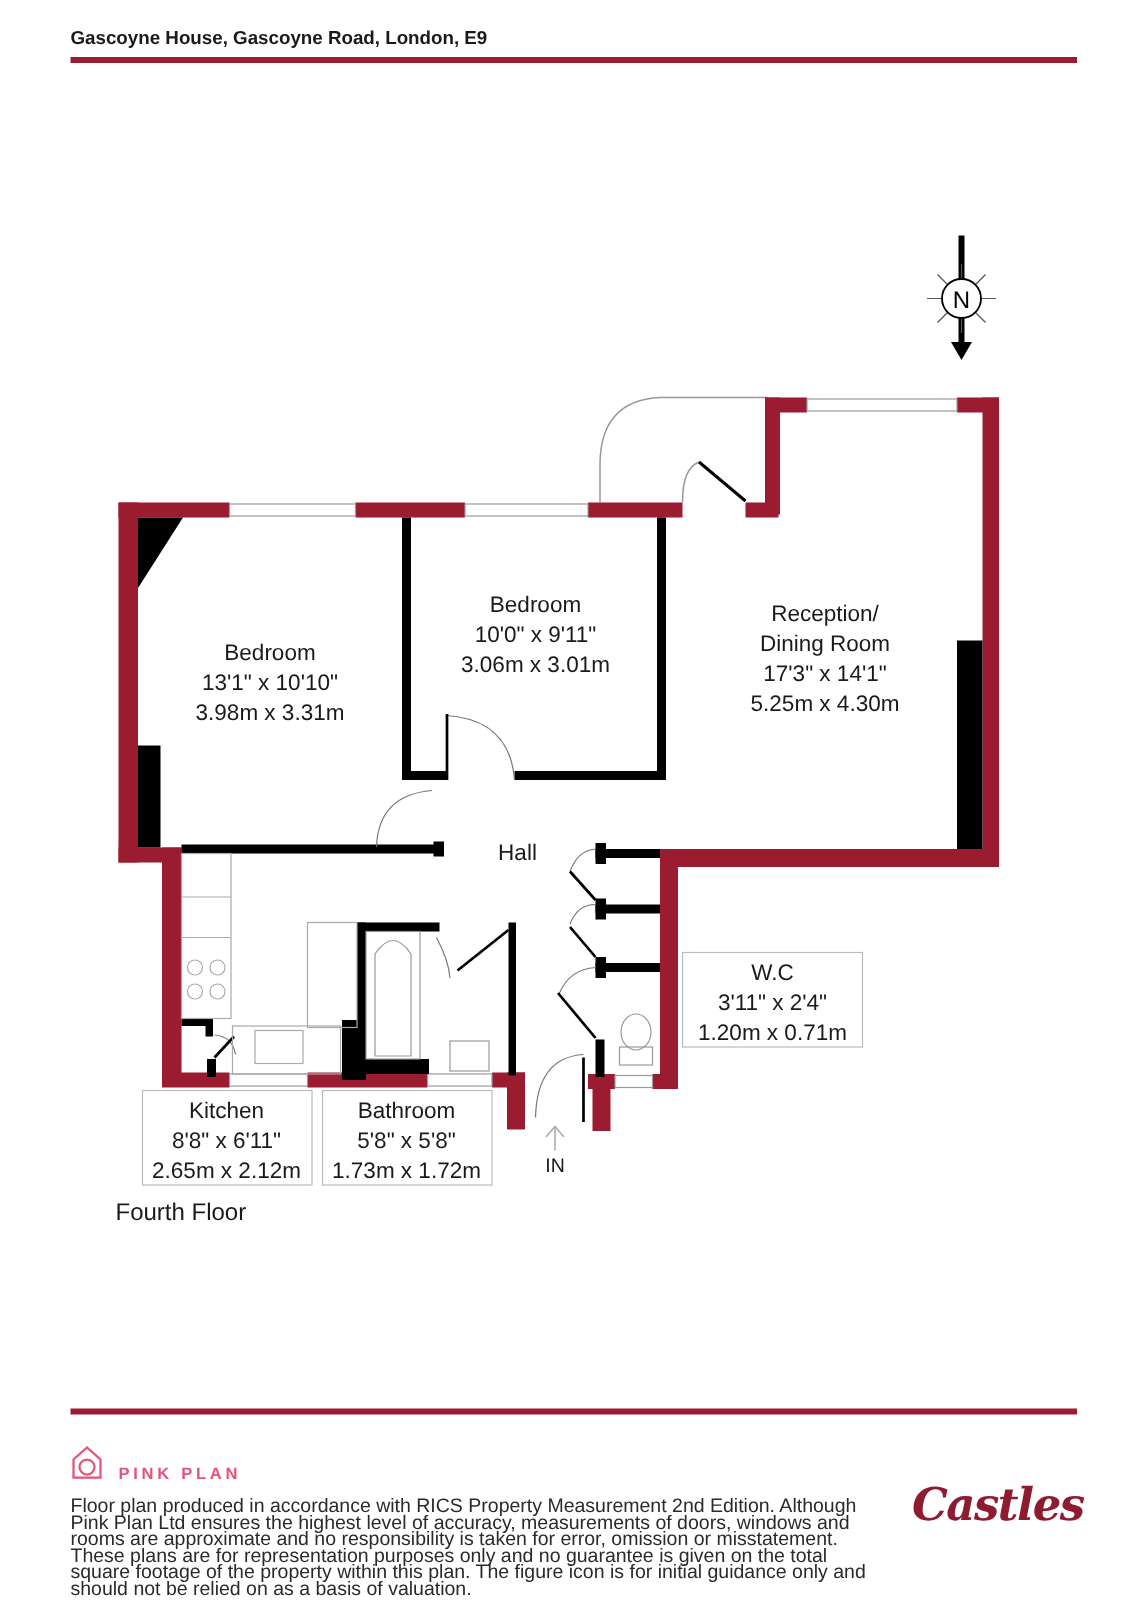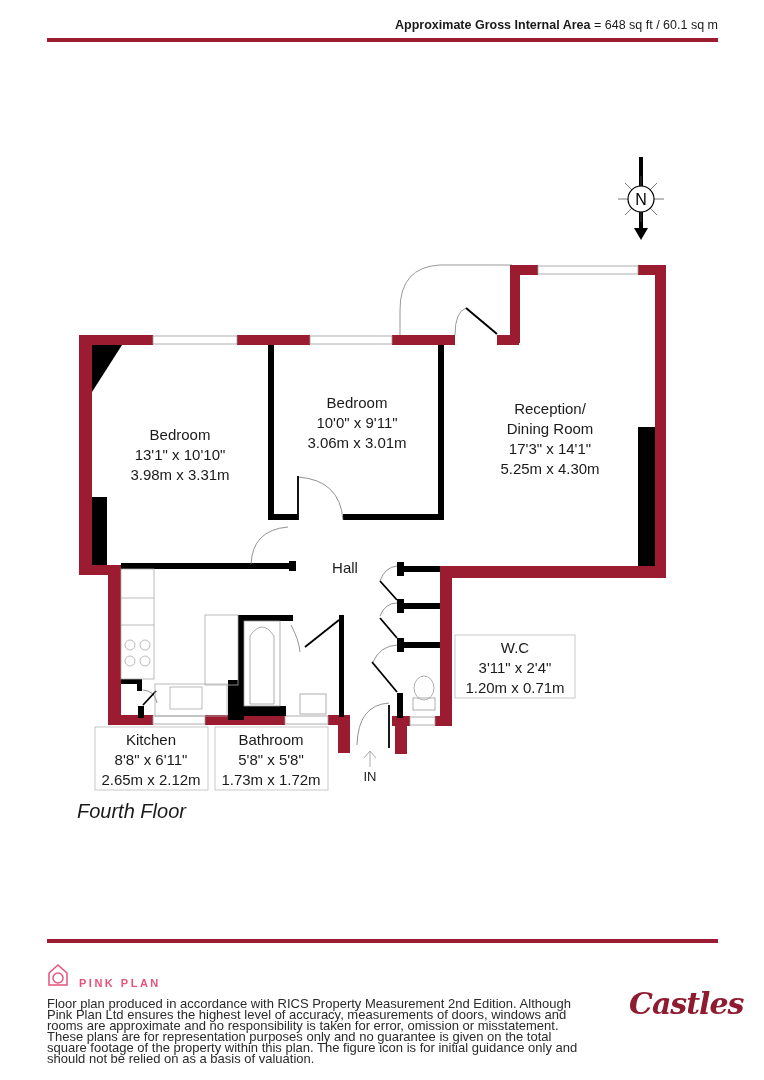--- a/index.html
+++ b/index.html
@@ -4,31 +4,31 @@
 <style>
   html, body { margin: 0; padding: 0; background: #ffffff; }
   body { width: 764px; height: 1080px; position: relative; overflow: hidden; font-family: "Liberation Sans", sans-serif; color: #1a1a1a; }
   .header { position: absolute; left: 47px; top: 14px; width: 671px; height: 30px; }
   .header .addr { position: absolute; left: 0; top: 4px; font-size: 12.5px; font-weight: bold; }
   .header .area { position: absolute; right: 0; top: 4px; font-size: 12.5px; }
   .header .area b { font-weight: bold; }
   .rule { position: absolute; left: 47px; width: 671px; height: 4px; background: #9b1b30; }
   .plan { position: absolute; left: 0; top: 0; }
   .room-label { font-family: "Liberation Sans", sans-serif; fill: #1a1a1a; text-anchor: middle; }
-  .floor-name { position: absolute; left: 77px; top: 800px; font-size: 20px; font-style: italic; }
+  .floor-name { position: absolute; left: 77px; top: 800px; font-size: 16px; }
   .footer-logo { position: absolute; left: 47px; top: 962px; height: 26px; display: flex; align-items: center; }
   .footer-logo .pp-text { color: #e5537a; font-size: 11px; letter-spacing: 2.5px; margin-left: 10px; font-weight: bold; margin-top: 16px; }
   .disclaimer { position: absolute; left: 47px; top: 998px; width: 540px; font-size: 13px; line-height: 11px; color: #2a2a2a; }
-  .castles { position: absolute; left: 608px; top: 986px; font-family: "DejaVu Serif", serif; font-size: 30px; font-weight: bold; color: #8e1b2f; font-style: italic; letter-spacing: -1px; margin-left: 21px; }
+  .castles { position: absolute; left: 608px; top: 986px; font-family: "DejaVu Serif", serif; font-size: 30px; font-weight: bold; color: #8e1b2f; font-style: italic; letter-spacing: -1px; }
 </style>
 </head>
 <body>
 
 <div class="header">
-  <span class="area"><b>Approximate Gross Internal Area</b><span> = 648 sq ft / 60.1 sq m</span></span>
+  <span class="addr">Gascoyne House, Gascoyne Road, London, E9</span>
 </div>
 <div class="rule" style="top:38px;"></div>
 
 <svg class="plan" width="764" height="930" viewBox="0 0 764 930">
 
   <g>
     <line x1="641" y1="157" x2="641" y2="232" stroke="#000" stroke-width="4"></line>
     <polygon points="634,228 648,228 641,240" fill="#000"></polygon>
     <g stroke="#555" stroke-width="0.8">
       <line x1="618" y1="199" x2="664" y2="199"></line>

